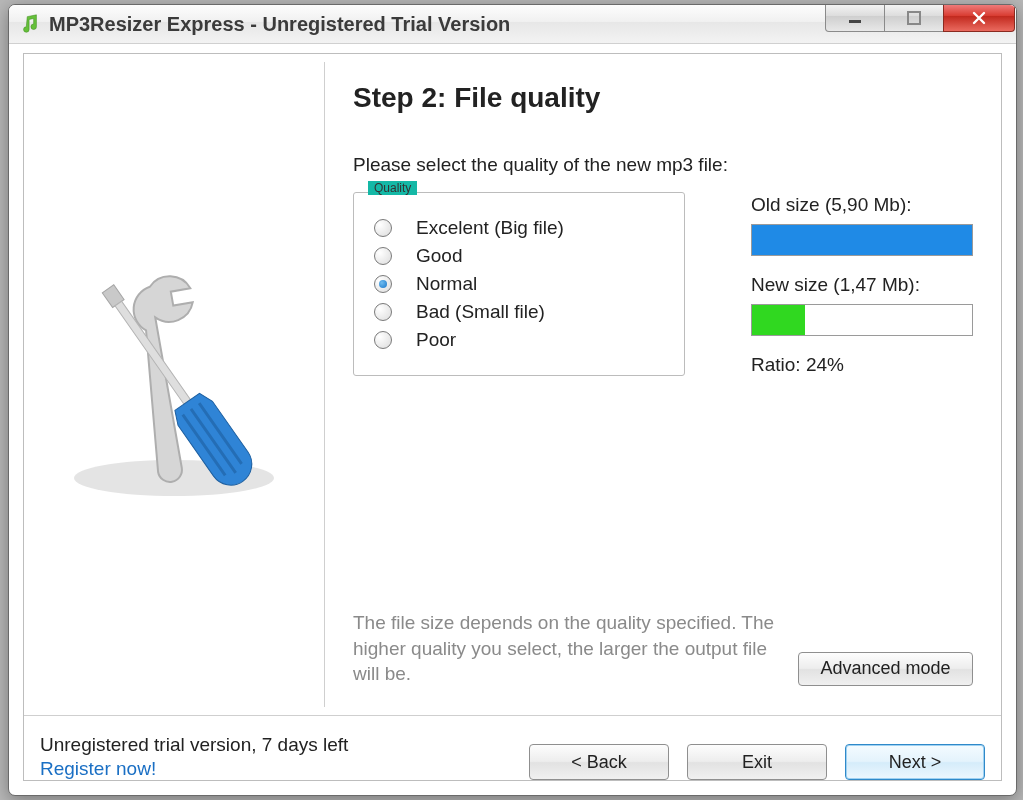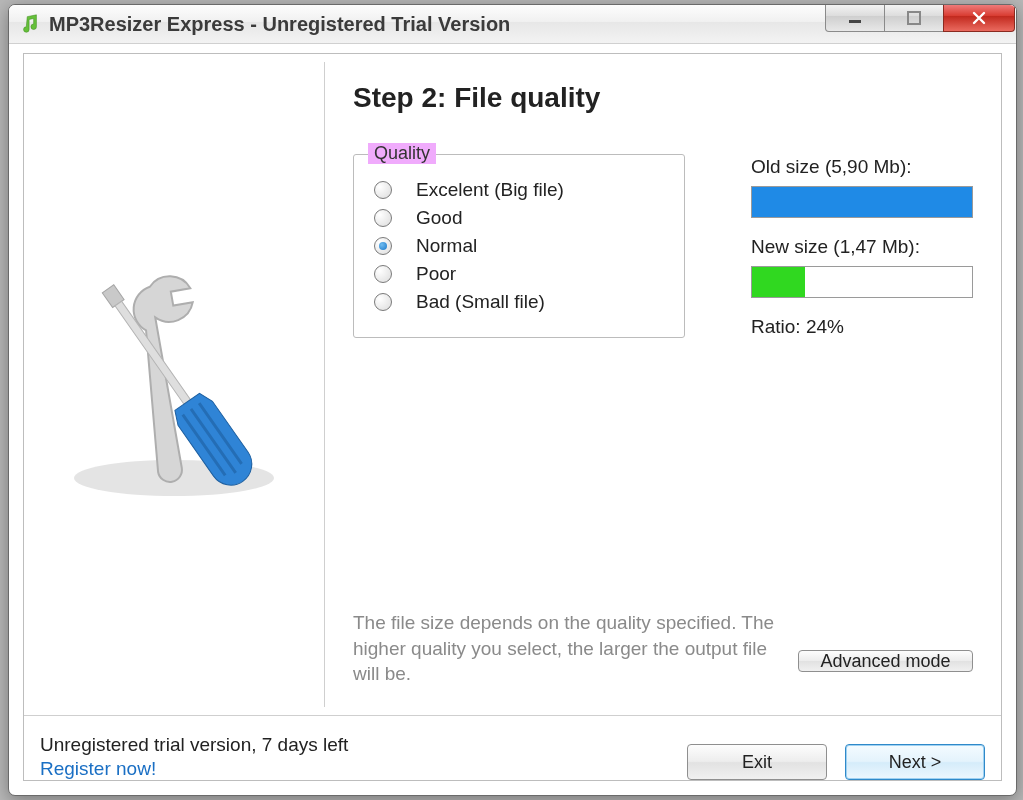--- a/index.html
+++ b/index.html
@@ -130,23 +130,23 @@
     border: 1px solid #bcbcbc;
     border-radius: 3px;
     padding: 18px 20px 18px 20px;
     position: relative;
     width: 290px;
   }
   .quality-group .legend {
     position: absolute;
     top: -12px;
     left: 14px;
-    background: #f0abfc;
+    background: #14b8a6;
     padding: 0 6px;
-    font-size: 18px;
+    font-size: 12px;
     color: #333;
   }
   .radio-row {
     display: flex;
     align-items: center;
     gap: 24px;
     margin: 6px 0;
     font-size: 19px;
     color: #222;
     cursor: default;
@@ -188,32 +188,32 @@
     position: absolute;
     left: 0; top: 0; bottom: 0;
   }
   .bar-fill.old { background: #1f8ae6; width: 100%; }
   .bar-fill.new { background: #30d820; }
   .ratio-text { margin-top: 4px; }
 
   .bottom-note-row {
     margin-top: auto;
     display: flex;
-    align-items: flex-start;
+    align-items: center;
     padding-bottom: 14px;
   }
   .note-text {
     font-size: 19px;
     color: #8a8a8a;
     line-height: 1.35;
     flex: 1;
   }
   .adv-btn {
     min-width: 175px;
-    height: 22px;
+    height: 34px;
     font-size: 18px;
     margin-top: 40px;
   }
 
   .footer {
     height: 64px;
     border-top: 1px solid #cfcfcf;
     display: flex;
     align-items: flex-end;
     padding: 0 16px;
@@ -303,44 +303,45 @@
               <path d="M124 166 v74 M134 166 v78 M144 166 v74" stroke="#1d5fa0" stroke-width="3" opacity="0.6"></path>
             </g>
           </svg>
         </span>
       </div>
 
       <div class="divider"></div>
 
       <div class="right-pane">
         <h1 class="step-title">Step 2: File quality</h1>
+        <div class="instruction">Please select the quality of the new mp3 file:</div>
 
         <div class="mid-row">
           <div class="quality-group">
             <span class="legend">Quality</span>
             <div id="quality-options">
                 <div class="radio-row">
                   <span class="radio-outer"></span>
                   <span>Excelent (Big file)</span>
                 </div>
                 <div class="radio-row">
                   <span class="radio-outer"></span>
                   <span>Good</span>
                 </div>
                 <div class="radio-row">
                   <span class="radio-outer checked"></span>
                   <span>Normal</span>
                 </div>
                 <div class="radio-row">
                   <span class="radio-outer"></span>
+                  <span>Bad (Small file)</span>
+                </div>
+                <div class="radio-row">
+                  <span class="radio-outer"></span>
                   <span>Poor</span>
-                </div>
-                <div class="radio-row">
-                  <span class="radio-outer"></span>
-                  <span>Bad (Small file)</span>
                 </div>
               </div>
           </div>
 
           <div class="size-col">
             <div class="size-label">Old size (5,90 Mb):</div>
             <div class="bar-frame">
               <div class="bar-fill old"></div>
             </div>
             <div class="size-label">New size (1,47 Mb):</div>
@@ -357,18 +358,19 @@
         </div>
       </div>
     </div>
 
     <div class="footer">
       <div>
         <div class="trial-text">Unregistered trial version, 7 days left</div>
         <span class="register-link">Register now!</span>
       </div>
       <div class="footer-spacer"></div>
+      <button class="btn nav-btn">&lt; Back</button>
       <button class="btn nav-btn">Exit</button>
       <button class="btn nav-btn primary">Next &gt;</button>
     </div>
   </div>
 
 </div>
 
 </body></html>

